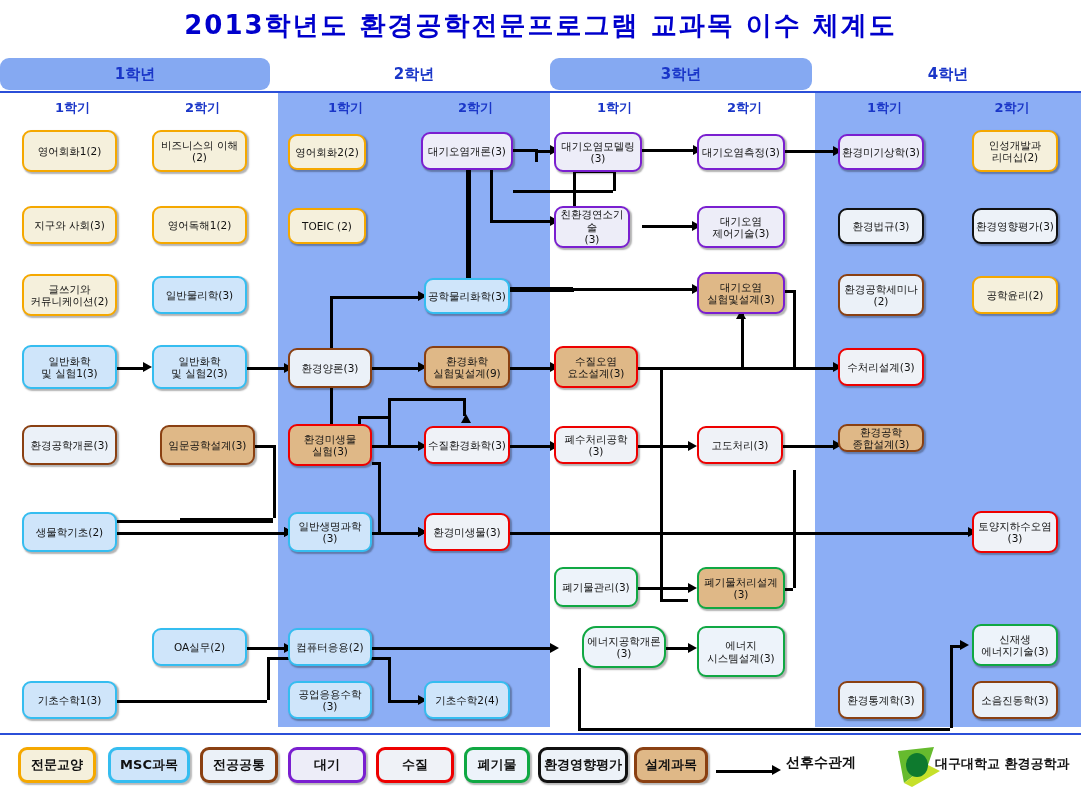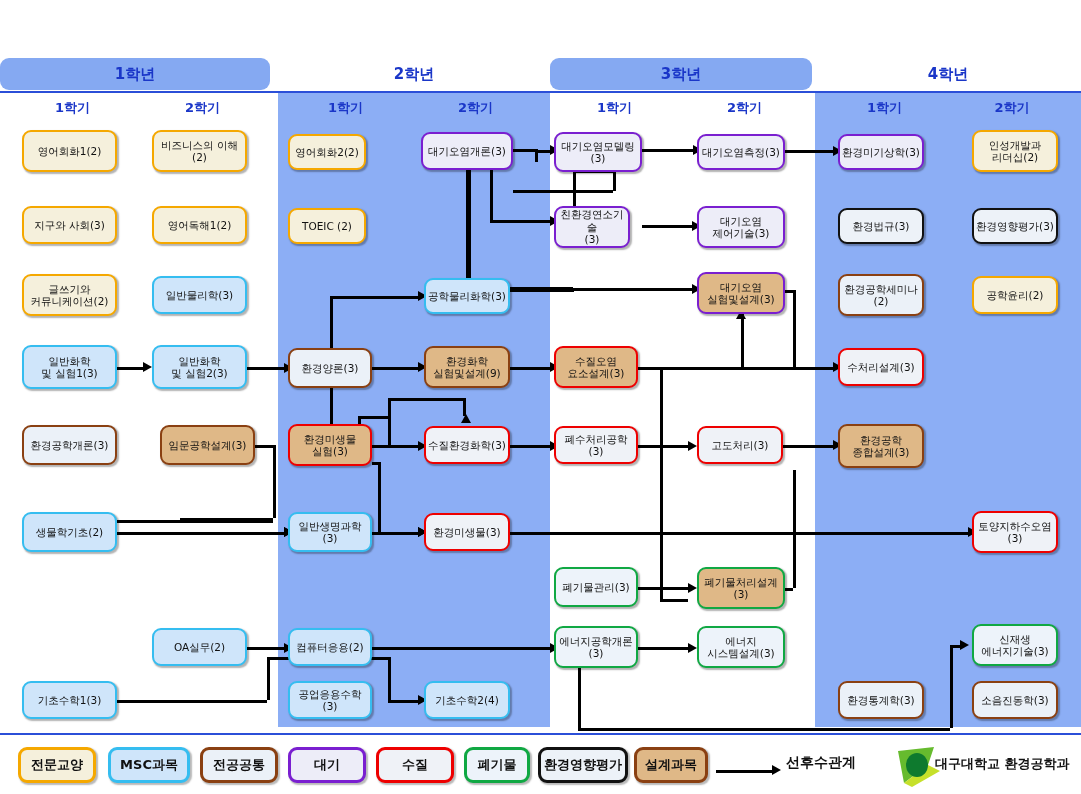--- a/index.html
+++ b/index.html
@@ -72,20 +72,21 @@
   .lg-rel{position:absolute;top:19px;font-size:14px;font-weight:bold;color:#111;
           font-family:"DejaVu Sans",sans-serif;}
   .univ{position:absolute;top:20px;left:935px;font-size:13px;font-weight:bold;color:#111;
         font-family:"DejaVu Sans",sans-serif;white-space:nowrap;}
 </style>
 </head>
 <body>
 
 <div id="stage">
 
+  <div class="title">2013학년도 환경공학전문프로그램 교과목 이수 체계도</div>
 
   <div class="band b2"></div>
   <div class="band b4"></div>
 
   <div class="hrule"></div>
 
   <div id="year-headers">
       <div class="yearhdr filled" style="left: 0px; width: 270px;">1학년</div>
       <div class="yearhdr" style="left: 278px; width: 272px;">2학년</div>
       <div class="yearhdr filled" style="left: 550px; width: 262px;">3학년</div>
@@ -267,35 +268,35 @@
       <div class="box c-water design" style="left: 554px; top: 346px; width: 84px; height: 42px;">수질오염
 요소설계(3)</div>
       <div class="box c-water" style="left: 838px; top: 348px; width: 86px; height: 38px;">수처리설계(3)</div>
       <div class="box c-common" style="left: 22px; top: 425px; width: 95px; height: 40px;">환경공학개론(3)</div>
       <div class="box c-common design" style="left: 160px; top: 425px; width: 95px; height: 40px;">임문공학설계(3)</div>
       <div class="box c-water design" style="left: 288px; top: 424px; width: 84px; height: 42px;">환경미생물
 실험(3)</div>
       <div class="box c-water" style="left: 424px; top: 426px; width: 86px; height: 38px;">수질환경화학(3)</div>
       <div class="box c-water" style="left: 554px; top: 426px; width: 84px; height: 38px;">폐수처리공학(3)</div>
       <div class="box c-water" style="left: 697px; top: 426px; width: 86px; height: 38px;">고도처리(3)</div>
-      <div class="box c-common design" style="left: 838px; top: 424px; width: 86px; height: 44px; text-align: center;">환경공학
+      <div class="box c-common design" style="left: 838px; top: 424px; width: 86px; height: 28px; text-align: center;">환경공학
 종합설계(3)</div>
       <div class="box c-msc" style="left: 22px; top: 512px; width: 95px; height: 40px;">생물학기초(2)</div>
       <div class="box c-msc" style="left: 288px; top: 512px; width: 84px; height: 40px;">일반생명과학(3)</div>
       <div class="box c-water" style="left: 424px; top: 513px; width: 86px; height: 38px;">환경미생물(3)</div>
       <div class="box c-water" style="left: 972px; top: 511px; width: 86px; height: 42px;">토양지하수오염
 (3)</div>
       <div class="box c-waste" style="left: 554px; top: 567px; width: 84px; height: 40px;">폐기물관리(3)</div>
       <div class="box c-waste design" style="left: 697px; top: 567px; width: 88px; height: 42px;">폐기물처리설계
 (3)</div>
       <div class="box c-msc" style="left: 152px; top: 628px; width: 95px; height: 38px;">OA실무(2)</div>
       <div class="box c-msc" style="left: 288px; top: 628px; width: 84px; height: 38px;">컴퓨터응용(2)</div>
-      <div class="box c-waste" style="left: 554px; top: 626px; width: 84px; height: 42px;">에너지공학개론
-(3)</div>
-      <div class="box c-waste" style="left: 697px; top: 626px; width: 88px; height: 42px;">에너지
+      <div class="box c-waste" style="left: 582px; top: 626px; width: 84px; height: 42px; border-radius: 14px;">에너지공학개론
+(3)</div>
+      <div class="box c-waste" style="left: 697px; top: 626px; width: 88px; height: 51px;">에너지
 시스템설계(3)</div>
       <div class="box c-waste" style="left: 972px; top: 624px; width: 86px; height: 42px;">신재생
 에너지기술(3)</div>
       <div class="box c-msc" style="left: 22px; top: 681px; width: 95px; height: 38px;">기초수학1(3)</div>
       <div class="box c-msc" style="left: 288px; top: 681px; width: 84px; height: 38px;">공업응용수학(3)</div>
       <div class="box c-msc" style="left: 424px; top: 681px; width: 86px; height: 38px;">기초수학2(4)</div>
       <div class="box c-common" style="left: 838px; top: 681px; width: 86px; height: 38px;">환경통계학(3)</div>
       <div class="box c-common" style="left: 972px; top: 681px; width: 86px; height: 38px;">소음진동학(3)</div>
     </div>
 

